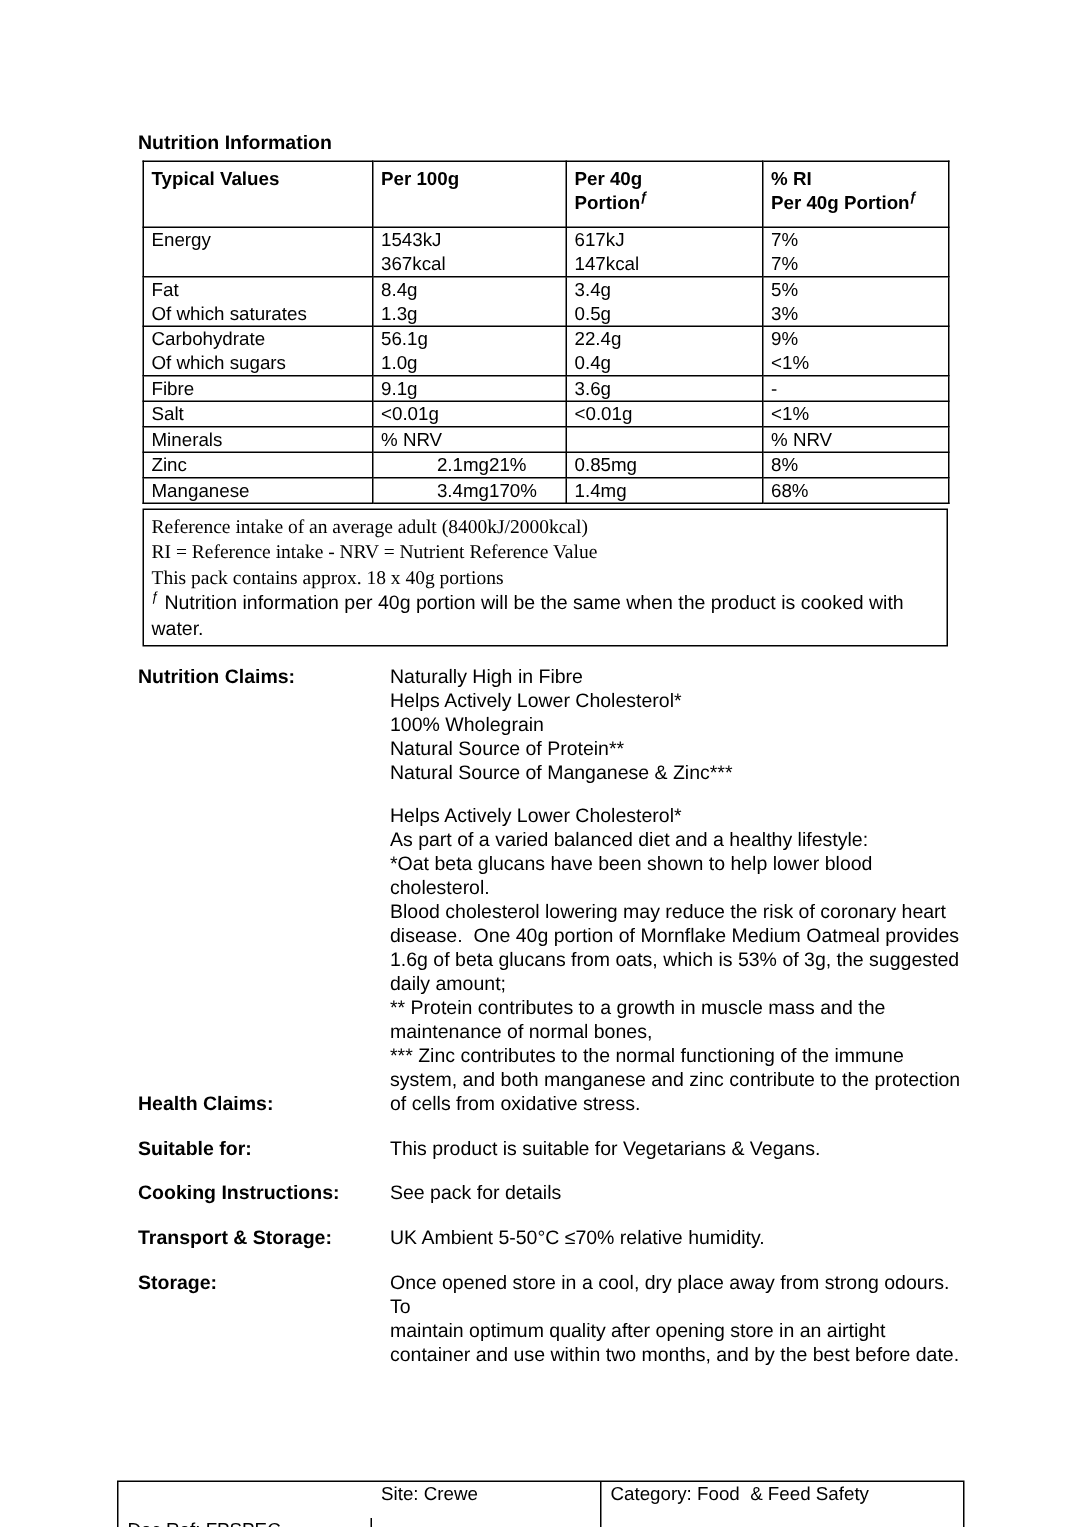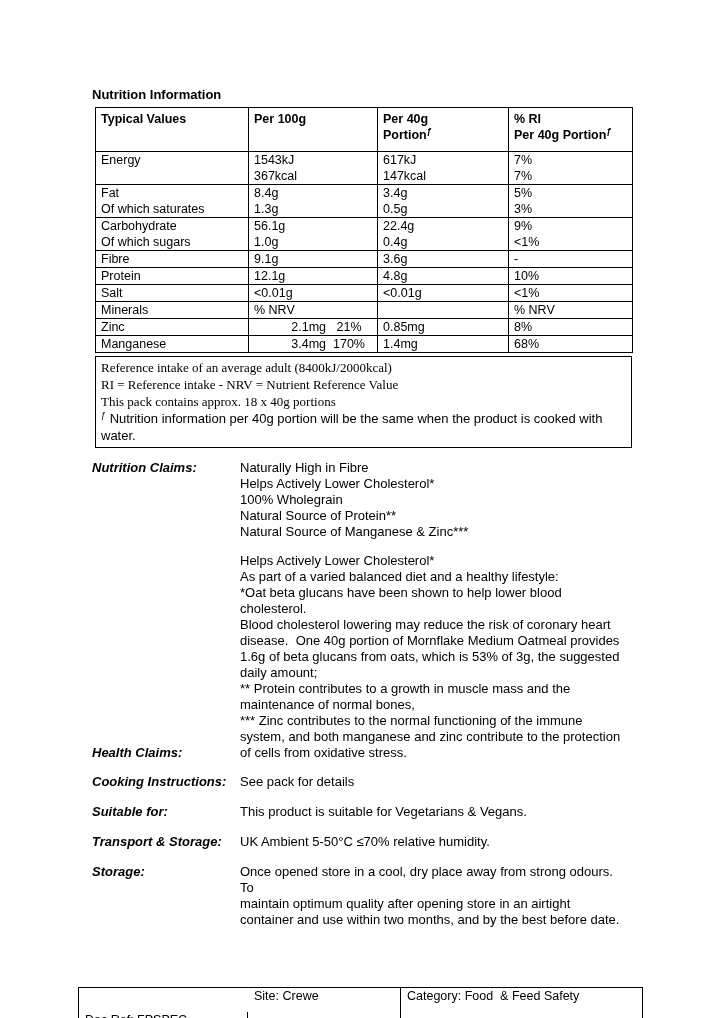--- a/index.html
+++ b/index.html
@@ -35,39 +35,39 @@
   }
   table.nutri th { font-weight: bold; height: 44px; padding-top: 3px; }
   th.hc { text-align: center; }
   td.name { padding-left: 5px; }
   td.c2 { text-align: right; padding-right: 12px; }
   td.c3 { text-align: right; padding-right: 25px; }
   td.c4 { text-align: right; padding-right: 8px; }
   tr.single td { height: 17px; }
   tr.dbl td { height: 33px; }
   .mgflex { display: flex; justify-content: flex-end; }
-  .mgflex .nrv { width: 46px; text-align: center; }
+  .mgflex .nrv { width: 46px; text-align: left; }
   sup.fmark { font-size: 9px; line-height: 0; }
 
   
   .refbox {
     margin: 3px 0 0 95px;
     width: 537px;
     border: 1px solid #000;
     font-size: 13px;
     line-height: 17px;
     padding: 2px 5px 3px 5px;
   }
   .refbox .cline { text-align: left; font-family: Liberation Serif, serif; }
   .refbox .nline { text-align: left; white-space: pre-wrap; }
 
   
   .sections { margin-left: 92px; width: 556px; font-size: 13px; }
   .sec { display: flex; align-items: flex-start; }
-  .sec .lbl { width: 148px; font-weight: bold; line-height: 16px; flex: none; font-style: italic; }
+  .sec .lbl { width: 168px; font-weight: bold; line-height: 16px; flex: none; }
   .sec .val { width: 388px; line-height: 16px; white-space: pre-wrap; }
   .mt12 { margin-top: 12px; }
   .mt13 { margin-top: 13px; align-items: flex-end; }
   .mt14 { margin-top: 14px; }
 
   
   .footer {
     position: absolute; left: 78px; top: 899px;
     width: 565px;
     border: 1px solid #000;
@@ -169,26 +169,20 @@
       </td>
     </tr>
 
     <tr class="single">
       <td class="name">Fibre</td>
       <td class="c2">9.1g</td>
       <td class="c3">3.6g</td>
       <td class="c4">-</td>
     </tr>
 
-    <tr class="single">
-      <td class="name">Protein</td>
-      <td class="c2">12.1g</td>
-      <td class="c3">4.8g</td>
-      <td class="c4">10%</td>
-    </tr>
 
     <tr class="single">
       <td class="name">Salt</td>
       <td class="c2">&lt;0.01g</td>
       <td class="c3">&lt;0.01g</td>
       <td class="c4">&lt;1%</td>
     </tr>
 
     <tr class="single">
       <td class="name">Minerals</td>
@@ -247,27 +241,27 @@
 Blood cholesterol lowering may reduce the risk of coronary heart
 disease.  One 40g portion of Mornflake Medium Oatmeal provides
 1.6g of beta glucans from oats, which is 53% of 3g, the suggested
 daily amount;
 ** Protein contributes to a growth in muscle mass and the
 maintenance of normal bones,
 *** Zinc contributes to the normal functioning of the immune
 system, and both manganese and zinc contribute to the protection
 of cells from oxidative stress.</div>
     </div>
+    <div class="sec mt14">
+      <div class="lbl">Suitable for:</div>
+      <div class="val">This product is suitable for Vegetarians &amp; Vegans.</div>
+    </div>
     <div class="sec mt13">
       <div class="lbl">Cooking Instructions:</div>
       <div class="val">See pack for details</div>
-    </div>
-    <div class="sec mt14">
-      <div class="lbl">Suitable for:</div>
-      <div class="val">This product is suitable for Vegetarians &amp; Vegans.</div>
     </div>
     <div class="sec mt14">
       <div class="lbl">Transport &amp; Storage:</div>
       <div class="val">UK Ambient 5-50°C ≤70% relative humidity.</div>
     </div>
     <div class="sec mt14">
       <div class="lbl">Storage:</div>
       <div class="val">Once opened store in a cool, dry place away from strong odours.  To
 maintain optimum quality after opening store in an airtight
 container and use within two months, and by the best before date.</div>

